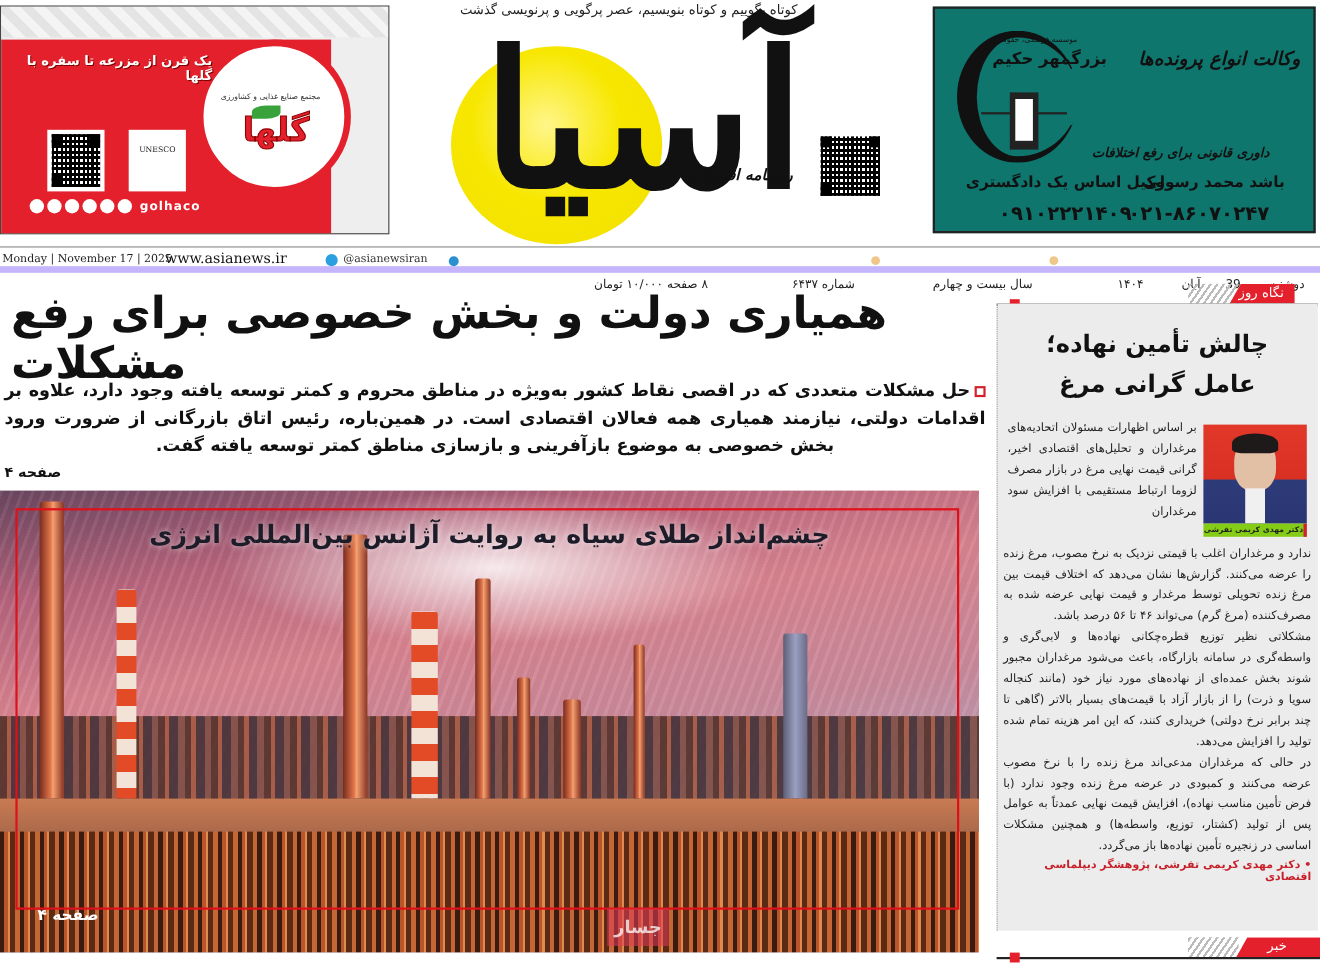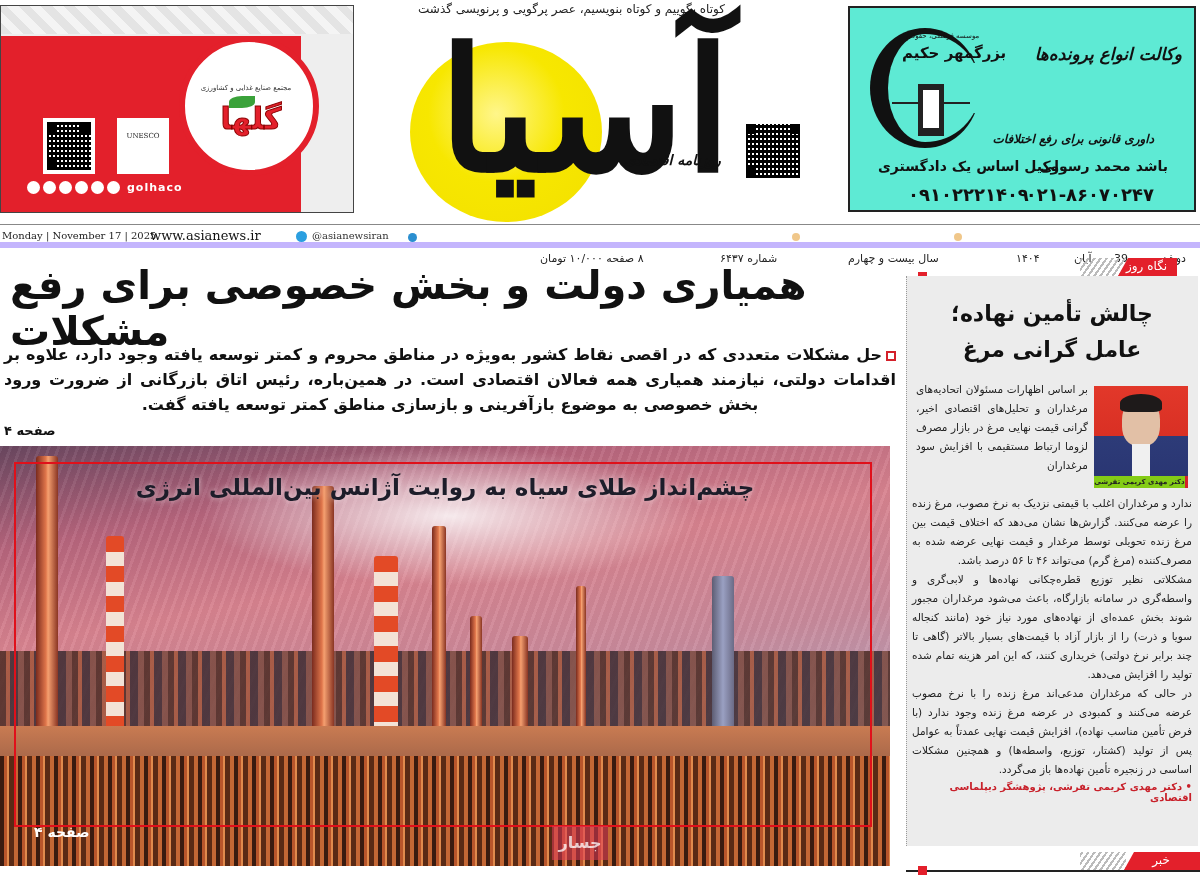--- a/index.html
+++ b/index.html
@@ -47,21 +47,21 @@
   .logo-area .sun { position: absolute; left: 30px; top: 42px; width: 192px; height: 180px; border-radius: 50%;
     background: radial-gradient(circle at 45% 40%, #fff68a 0%, #f7e700 45%, #f2df00 100%); }
   .logo-area .wordmark { position: absolute; left: 10px; top: 10px; width: 390px; height: 210px;
     font-family: "DejaVu Serif", serif; font-size: 170px; line-height: 200px; font-weight: bold; color: #111;
     direction: rtl; text-align: center; letter-spacing: -10px; }
   .logo-area .subtitle { position: absolute; left: 244px; top: 152px; font-size: 14px; font-style: italic; font-weight: bold; direction: rtl; color: #111; }
   .logo-area .qr-small { position: absolute; left: 366px; top: 124px; width: 54px; height: 54px; }
 
   .ad-right {
     position: absolute; left: 848px; top: 6px; width: 348px; height: 206px;
-    border: 2px solid #222; background: #5eead4; direction: rtl;
+    border: 2px solid #222; background: #0f766e; direction: rtl;
   }
   .ad-right .line1 { position: absolute; right: 12px; top: 36px; font-size: 17px; font-weight: bold; font-style: italic; }
   .ad-right .line2 { position: absolute; right: 14px; top: 88px; font-size: 22px; font-weight: bold; }
   .ad-right .line3 { position: absolute; right: 40px; top: 124px; font-size: 12px; font-style: italic; font-weight: bold; }
   .ad-right .name { position: absolute; right: 26px; top: 150px; font-size: 14px; font-weight: bold; }
   .ad-right .title { position: absolute; left: 28px; top: 150px; font-size: 14px; font-weight: bold; }
   .ad-right .phone1 { position: absolute; right: 40px; top: 176px; font-size: 18px; font-weight: bold; direction: ltr; }
   .ad-right .phone2 { position: absolute; left: 58px; top: 176px; font-size: 18px; font-weight: bold; direction: ltr; }
   .ad-right .emblem { position: absolute; left: 20px; top: 20px; width: 110px; height: 120px; }
   .ad-right .emblem .crescent { position: absolute; left: 0; top: 0; width: 110px; height: 120px; border-radius: 50%;
@@ -141,20 +141,21 @@
   .opinion-text p { margin: 0; }
   .opinion-sign { position: absolute; left: 912px; top: 781px; width: 280px; direction: rtl; font-size: 10px; color: #c8202a; font-weight: bold; }
 </style>
 </head>
 <body>
 
 <div class="ad-left">
   <div class="spice-strip"></div>
   <div class="red-panel"></div>
   <div class="circle"></div>
+  <div class="slogan">یک قرن از مزرعه تا سفره با گلها</div>
   <div class="brand-sub">مجتمع صنایع غذایی و کشاورزی</div>
   <div class="leaf"></div>
   <div class="brand">گلها</div>
   <div class="qr">
       <div class="qr-pattern"></div>
     </div>
   <div class="unesco">
     <span>UNESCO</span>
   </div>
   <div class="socials">

